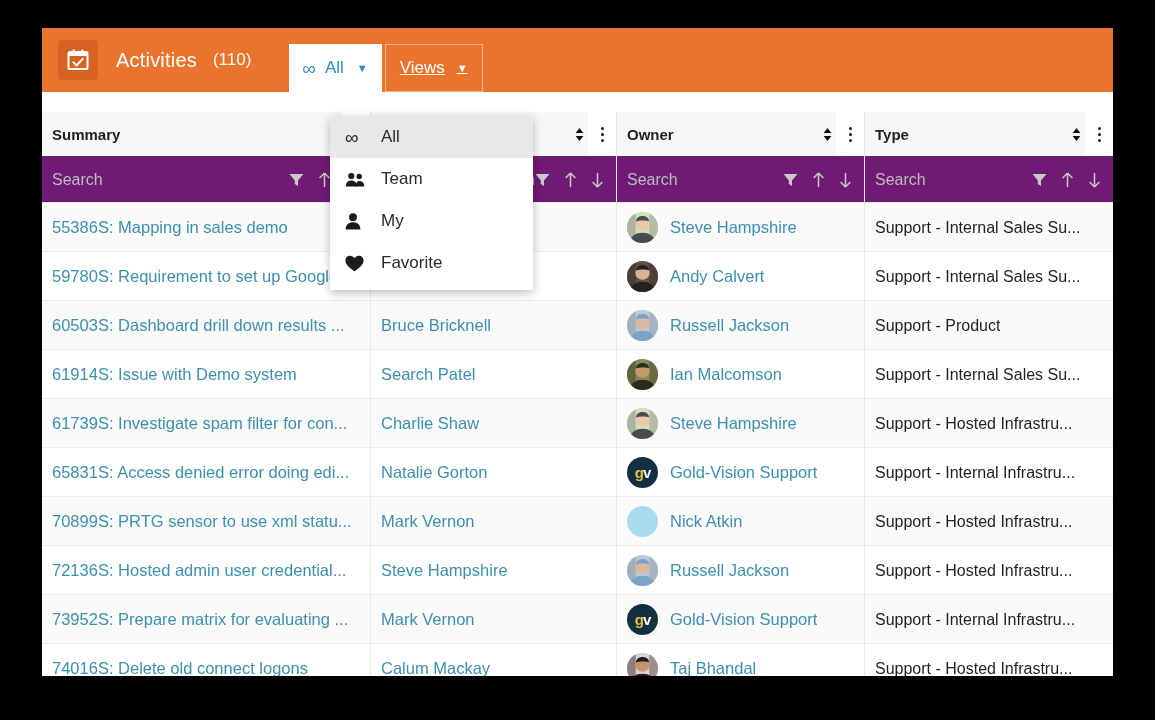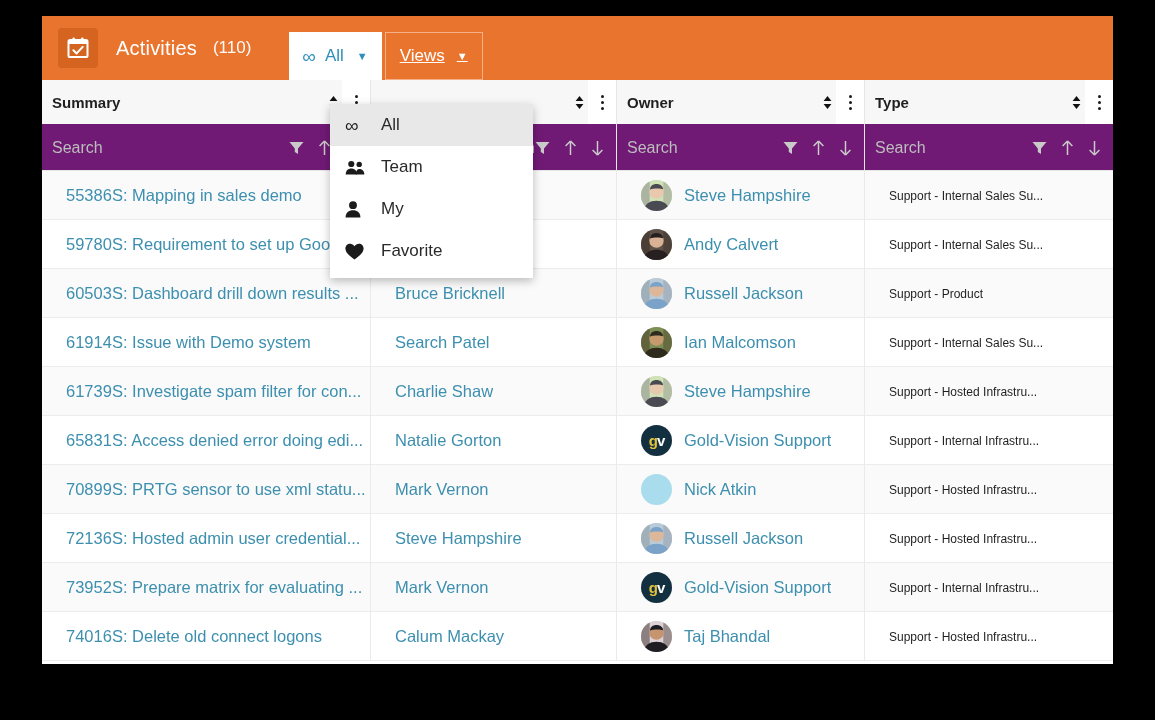--- a/index.html
+++ b/index.html
@@ -17,21 +17,21 @@
     position: relative;
     width: 1155px;
     height: 720px;
     background: #000000;
   }
 
   
   #window {
     position: absolute;
     left: 42px;
-    top: 16px;
+    top: 28px;
     width: 1071px;
     height: 648px;
     background: #ffffff;
     overflow: hidden;
     box-shadow: 0 14px 34px rgba(0,0,0,0.55);
   }
 
   
   .titlebar {
     position: relative;
@@ -135,21 +135,21 @@
     display: flex;
     align-items: center;
     justify-content: flex-start;
     color: #1b1b1b;
     flex: 0 0 30px;
   }
   .dd-ico .infty { font-size: 19px; line-height: 1; }
   .dd-label { margin-left: 6px; }
 
   
-  .grid { position: relative; }
+  .grid { position: relative; margin-top: 20px; }
 
   .grid-row { display: flex; }
 
   .cell {
     border-right: 1px solid #e6e6e6;
     overflow: hidden;
     white-space: nowrap;
   }
   .c-summary { width: 329px; flex: 0 0 329px; }
   .c-person  { width: 246px; flex: 0 0 246px; text-align: right; }
@@ -221,36 +221,36 @@
 
   
   .data-row { height: 49px; border-bottom: 1px solid #ececec; }
   .data-row.alt { background: #fafafa; }
   .data-row.white { background: #ffffff; }
   .data-cell {
     height: 49px;
     display: flex;
     align-items: center;
     border-right: 1px solid #eaeaea;
-    padding-left: 24px;
+    padding-left: 10px;
     overflow: hidden;
     white-space: nowrap;
   }
   .data-cell:last-child { border-right: none; }
   .link {
     color: #3d8faf;
     font-size: 16.5px;
     overflow: hidden;
     text-overflow: ellipsis;
     white-space: nowrap;
     cursor: pointer;
   }
   .plain {
     color: #1f1f1f;
-    font-size: 12px;
+    font-size: 16px;
     overflow: hidden;
     text-overflow: ellipsis;
     white-space: nowrap;
   }
 
   .avatar {
     width: 31px; height: 31px; border-radius: 50%;
     flex: 0 0 31px;
     margin-right: 12px;
     overflow: hidden;

